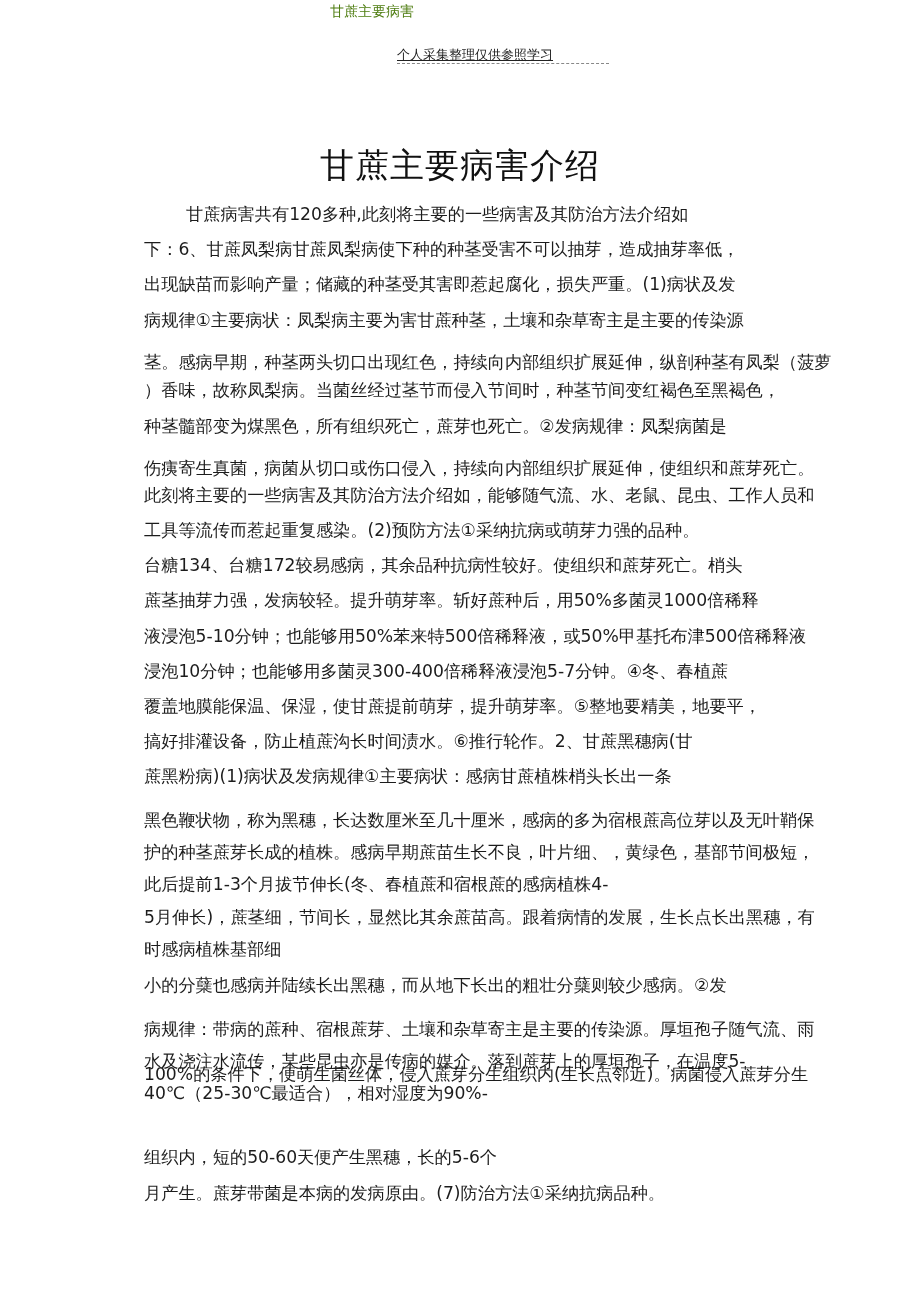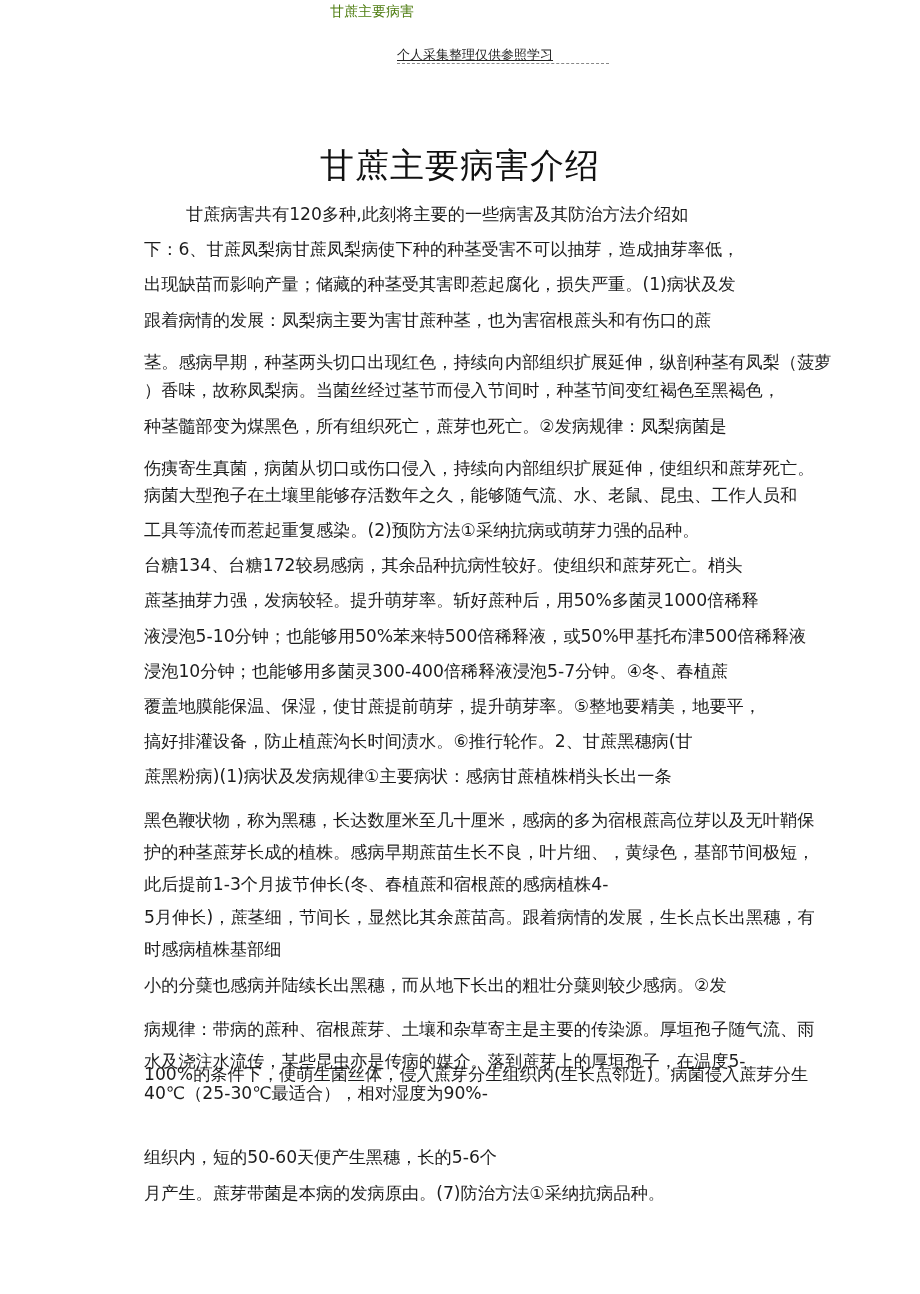--- a/index.html
+++ b/index.html
@@ -23,26 +23,26 @@
   <div class="watermark">个人采集整理仅供参照学习</div>
   <div class="watermark-rule"></div>
 </div>
 
 <h1 class="title">甘蔗主要病害介绍</h1>
 
 <div>
   <div class="line indent" style="top:202px">甘蔗病害共有120多种,此刻将主要的一些病害及其防治方法介绍如</div>
   <div class="line" style="top:237px">下：6、甘蔗凤梨病甘蔗凤梨病使下种的种茎受害不可以抽芽，造成抽芽率低，</div>
   <div class="line" style="top:272px">出现缺苗而影响产量；储藏的种茎受其害即惹起腐化，损失严重。(1)病状及发</div>
-  <div class="line" style="top:308px">跟着病情的发展：凤梨病主要为害甘蔗种茎，也为害宿根蔗头和有伤口的蔗</div>
+  <div class="line" style="top:308px">病规律①主要病状：凤梨病主要为害甘蔗种茎，土壤和杂草寄主是主要的传染源</div>
   <div class="line" style="top:350px">茎。感病早期，种茎两头切口出现红色，持续向内部组织扩展延伸，纵剖种茎有凤梨（菠萝</div>
   <div class="line" style="top:378px">）香味，故称凤梨病。当菌丝经过茎节而侵入节间时，种茎节间变红褐色至黑褐色，</div>
   <div class="line" style="top:414px">种茎髓部变为煤黑色，所有组织死亡，蔗芽也死亡。②发病规律：凤梨病菌是</div>
   <div class="line" style="top:456px">伤痍寄生真菌，病菌从切口或伤口侵入，持续向内部组织扩展延伸，使组织和蔗芽死亡。</div>
-  <div class="line" style="top:483px">病菌大型孢子在土壤里能够存活数年之久，能够随气流、水、老鼠、昆虫、工作人员和</div>
+  <div class="line" style="top:483px">此刻将主要的一些病害及其防治方法介绍如，能够随气流、水、老鼠、昆虫、工作人员和</div>
   <div class="line" style="top:518px">工具等流传而惹起重复感染。(2)预防方法①采纳抗病或萌芽力强的品种。</div>
   <div class="line" style="top:553px">台糖134、台糖172较易感病，其余品种抗病性较好。使组织和蔗芽死亡。梢头</div>
   <div class="line" style="top:588px">蔗茎抽芽力强，发病较轻。提升萌芽率。斩好蔗种后，用50%多菌灵1000倍稀释</div>
   <div class="line" style="top:624px">液浸泡5-10分钟；也能够用50%苯来特500倍稀释液，或50%甲基托布津500倍稀释液</div>
   <div class="line" style="top:659px">浸泡10分钟；也能够用多菌灵300-400倍稀释液浸泡5-7分钟。④冬、春植蔗</div>
   <div class="line" style="top:694px">覆盖地膜能保温、保湿，使甘蔗提前萌芽，提升萌芽率。⑤整地要精美，地要平，</div>
   <div class="line" style="top:729px">搞好排灌设备，防止植蔗沟长时间渍水。⑥推行轮作。2、甘蔗黑穗病(甘</div>
   <div class="line" style="top:764px">蔗黑粉病)(1)病状及发病规律①主要病状：感病甘蔗植株梢头长出一条</div>
   <div class="line" style="top:808px">黑色鞭状物，称为黑穗，长达数厘米至几十厘米，感病的多为宿根蔗高位芽以及无叶鞘保</div>
   <div class="line" style="top:840px">护的种茎蔗芽长成的植株。感病早期蔗苗生长不良，叶片细、，黄绿色，基部节间极短，</div>

